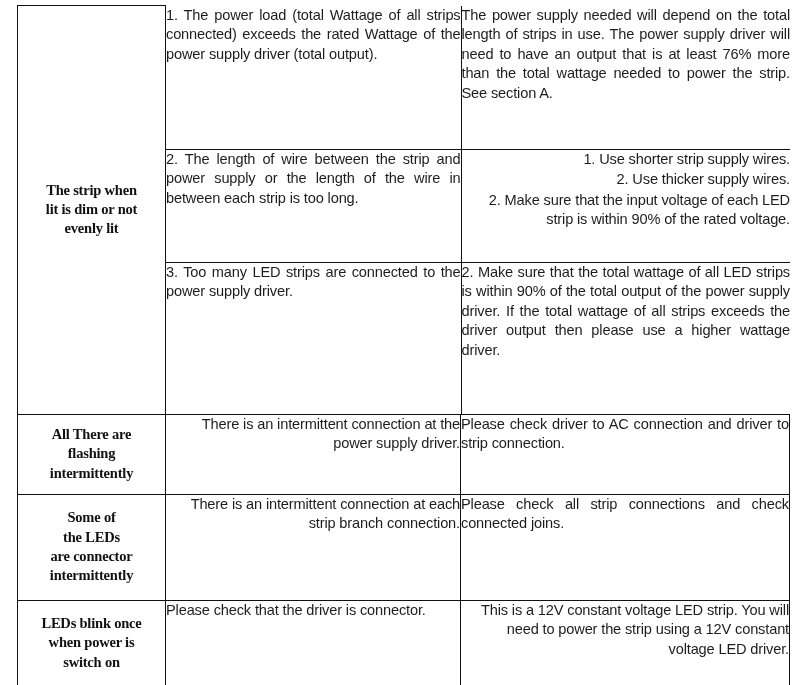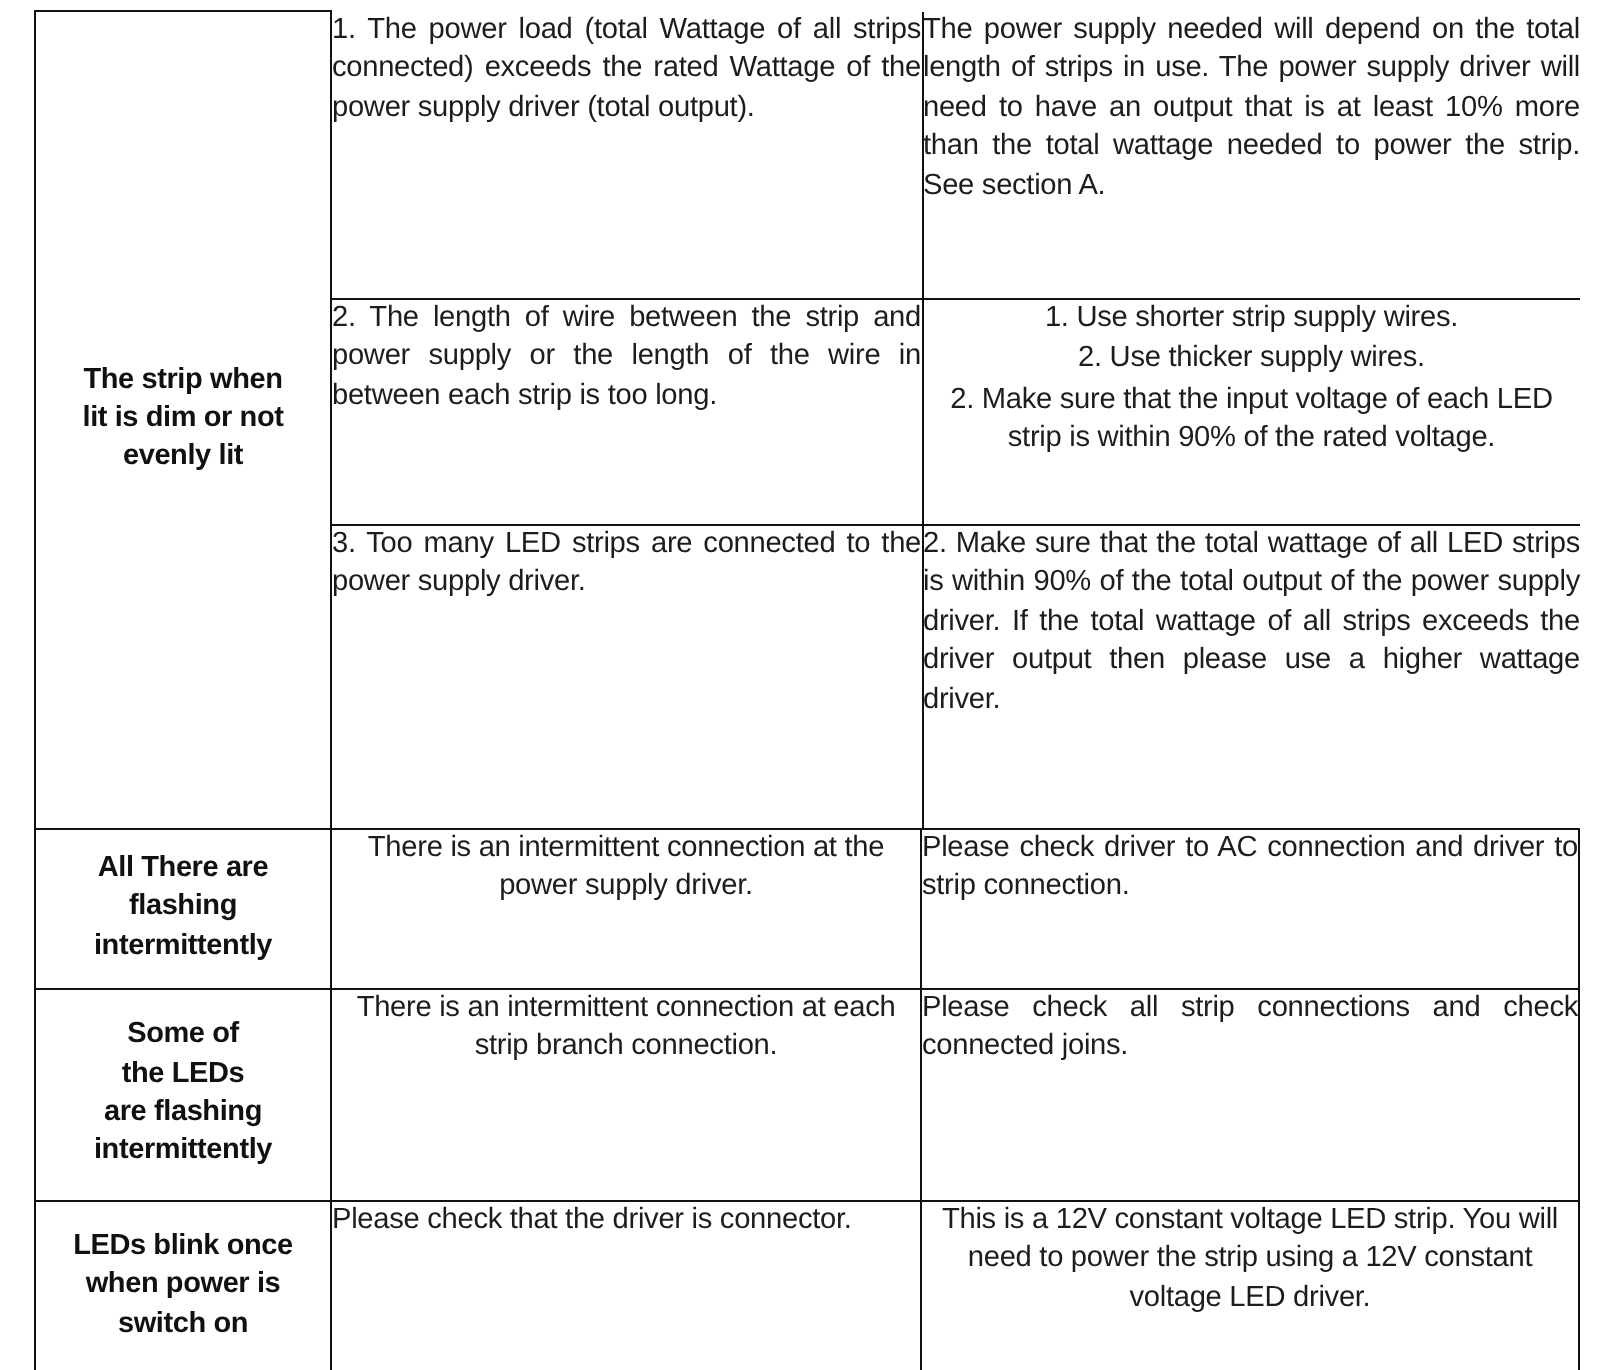--- a/index.html
+++ b/index.html
@@ -38,20 +38,21 @@
   }
 
   
   col.c-symptom { width: 148px; }
   col.c-cause   { width: 295px; }
   col.c-fix     { width: 329px; }
 
   
   .symptom {
     vertical-align: middle !important;
+    font-family: Liberation Serif, serif;
   }
   .symptom .sym-text {
     display: block;
     text-align: center;
     font-weight: bold;
     font-size: 14.5px;
     line-height: 1.33;
     letter-spacing: -0.2px;
     padding: 6px 8px;
     color: #111111;
@@ -66,21 +67,21 @@
     font-size: 14.6px;
     line-height: 1.345;
     color: #1d1d1d;
     letter-spacing: -0.15px;
   }
   .body-cell p.justify {
     text-align: justify;
     text-align-last: left;
   }
   .body-cell p.plain {
-    text-align: center;
+    text-align: right;
   }
   .body-cell p + p {
     margin-top: 1px;
   }
 
   
   .stack {
     padding: 0 !important;
     border: 0 !important;
   }
@@ -131,21 +132,21 @@
               <col class="s-cause">
               <col class="s-fix">
             </colgroup>
             <tbody>
 
               <tr>
                 <td class="body-cell mid-sep h-143">
                   <p class="justify">1. The power load (total Wattage of all strips connected) exceeds the rated Wattage of the power supply driver (total output).</p>
                 </td>
                 <td class="body-cell h-143">
-                  <p class="justify">The power supply needed will depend on the total length of strips in use. The power supply driver will need to have an output that is at least 10% more than the total wattage needed to power the strip.  See section A.</p>
+                  <p class="justify">The power supply needed will depend on the total length of strips in use. The power supply driver will need to have an output that is at least 76% more than the total wattage needed to power the strip.  See section A.</p>
                 </td>
               </tr>
 
               <tr>
                 <td class="body-cell mid-sep h-112">
                   <p class="justify">2. The length of wire between the strip and power supply or the length of the wire in between each strip is too long.</p>
                 </td>
                 <td class="body-cell h-112">
                   <p class="plain">1. Use shorter strip supply wires.</p>
                   <p class="plain">2. Use thicker supply wires.</p>
@@ -174,21 +175,21 @@
         <td class="body-cell h-79">
           <p class="plain">There is an intermittent connection at the power supply driver.</p>
         </td>
         <td class="body-cell h-79">
           <p class="justify">Please check driver to AC connection and driver to strip connection.</p>
         </td>
       </tr>
 
       <tr>
         <td class="symptom h-105">
-          <span class="sym-text"><span>Some of</span><br><span>the LEDs</span><br><span>are flashing</span><br><span>intermittently</span></span>
+          <span class="sym-text"><span>Some of</span><br><span>the LEDs</span><br><span>are connector</span><br><span>intermittently</span></span>
         </td>
         <td class="body-cell h-105">
           <p class="plain">There is an intermittent connection at each strip branch connection.</p>
         </td>
         <td class="body-cell h-105">
           <p class="justify">Please check all strip connections  and check connected joins.</p>
         </td>
       </tr>
 
       <tr>

